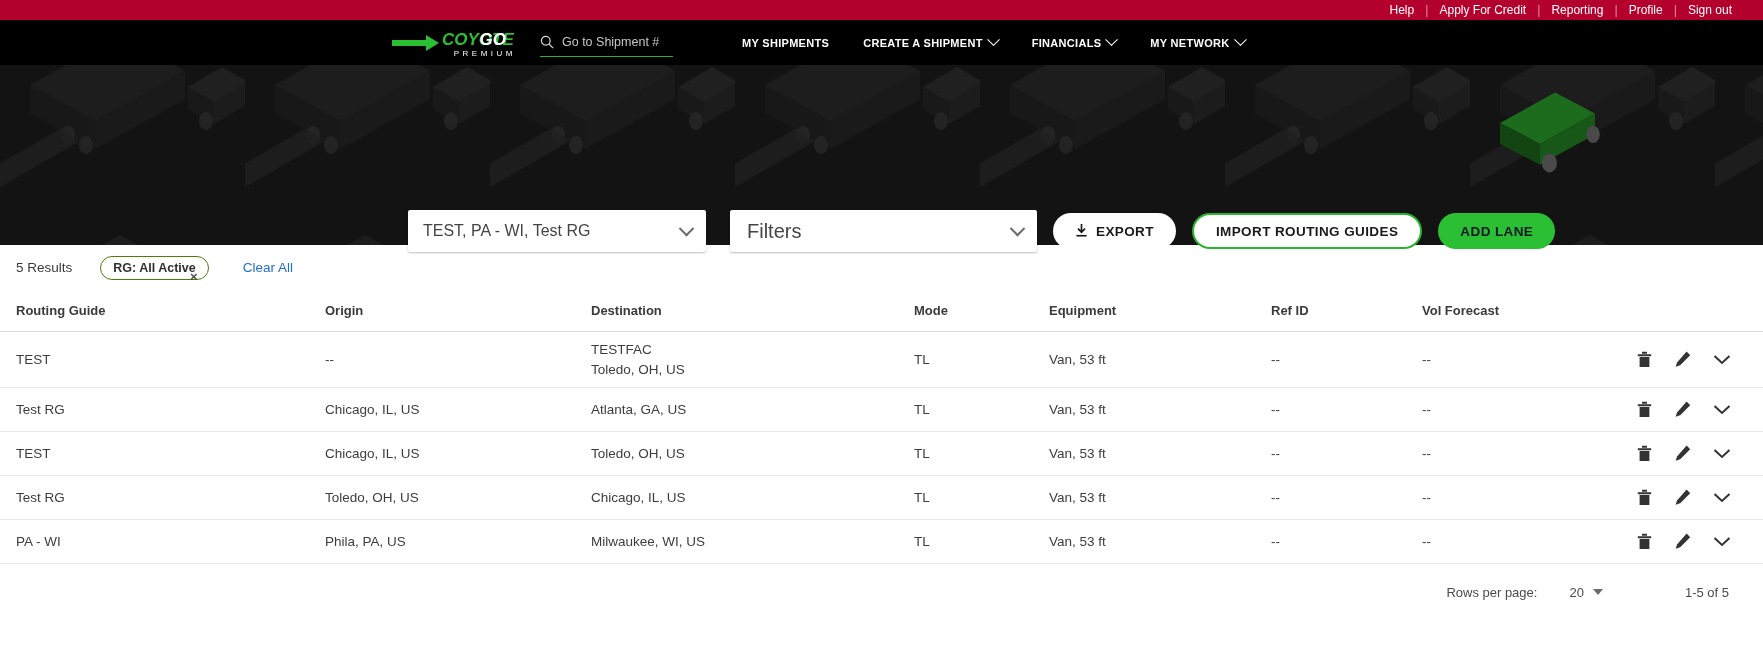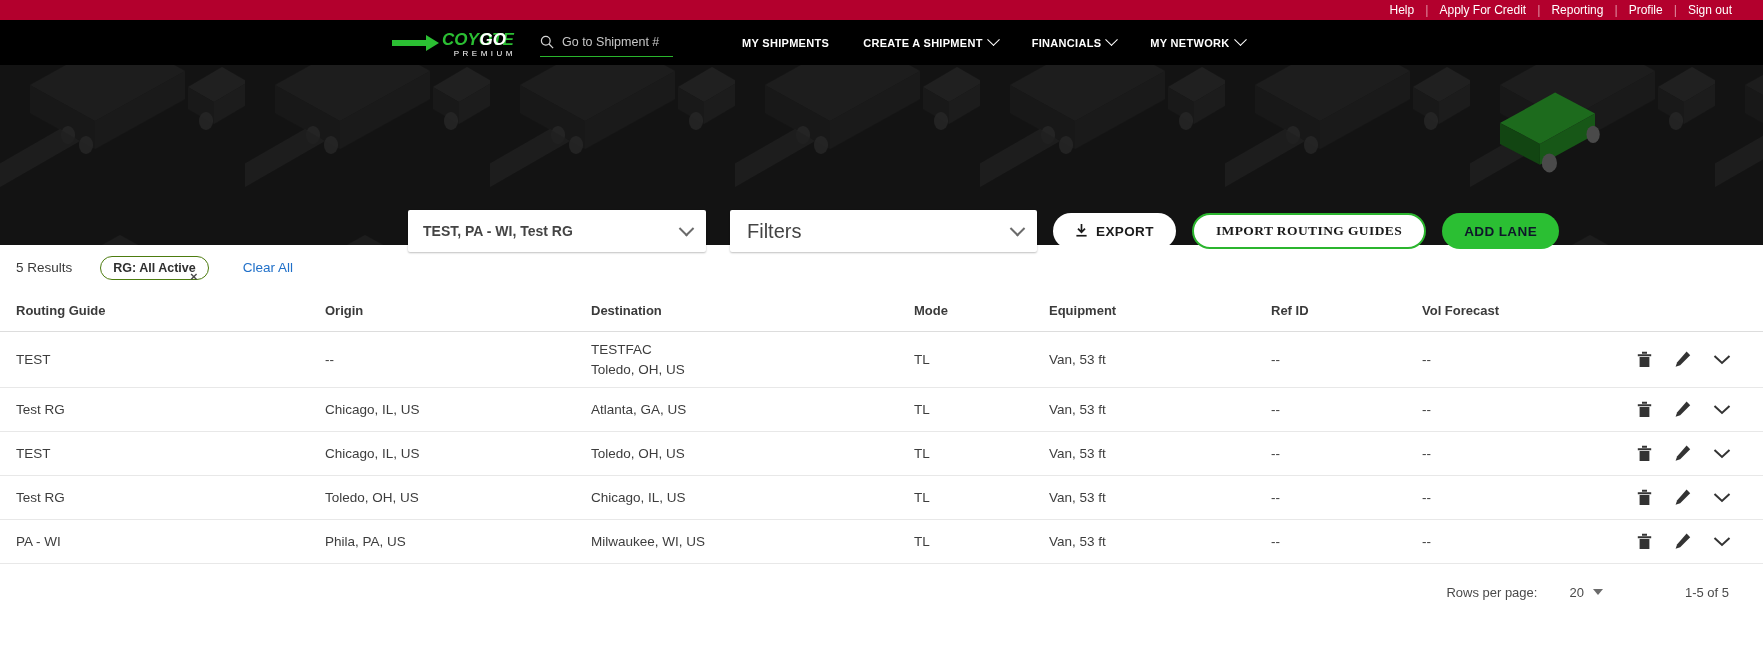--- a/index.html
+++ b/index.html
@@ -140,25 +140,24 @@
   .select-ctl {
     margin-left:408px;
     width:298px;
     height:42px;
     background:#ffffff;
     border-radius:2px;
     display:flex;
     align-items:center;
     justify-content:space-between;
     padding:0 14px 0 15px;
-    font-size:14px;
+    font-size:16px;
     color:#444;
     cursor:pointer;
     box-shadow:0 1px 2px rgba(0,0,0,.25);
-    font-weight:bold;
   }
   .filters-ctl {
     margin-left:24px;
     width:307px;
     height:42px;
     background:#ffffff;
     border-radius:2px;
     display:flex;
     align-items:center;
     justify-content:space-between;
@@ -196,21 +195,20 @@
     background:#ffffff;
     color:#1a1a1a;
     padding:0 22px;
   }
   .btn-import {
     margin-left:16px;
     background:#ffffff;
     color:#1a1a1a;
     border:2px solid #2bb52e;
     padding:0 22px;
-    font-family:Liberation Serif, serif;
   }
   .btn-add {
     margin-left:16px;
     background:#2bbf33;
     color:#0f172a;
     padding:0 22px;
   }
 
   
   .results-bar {

